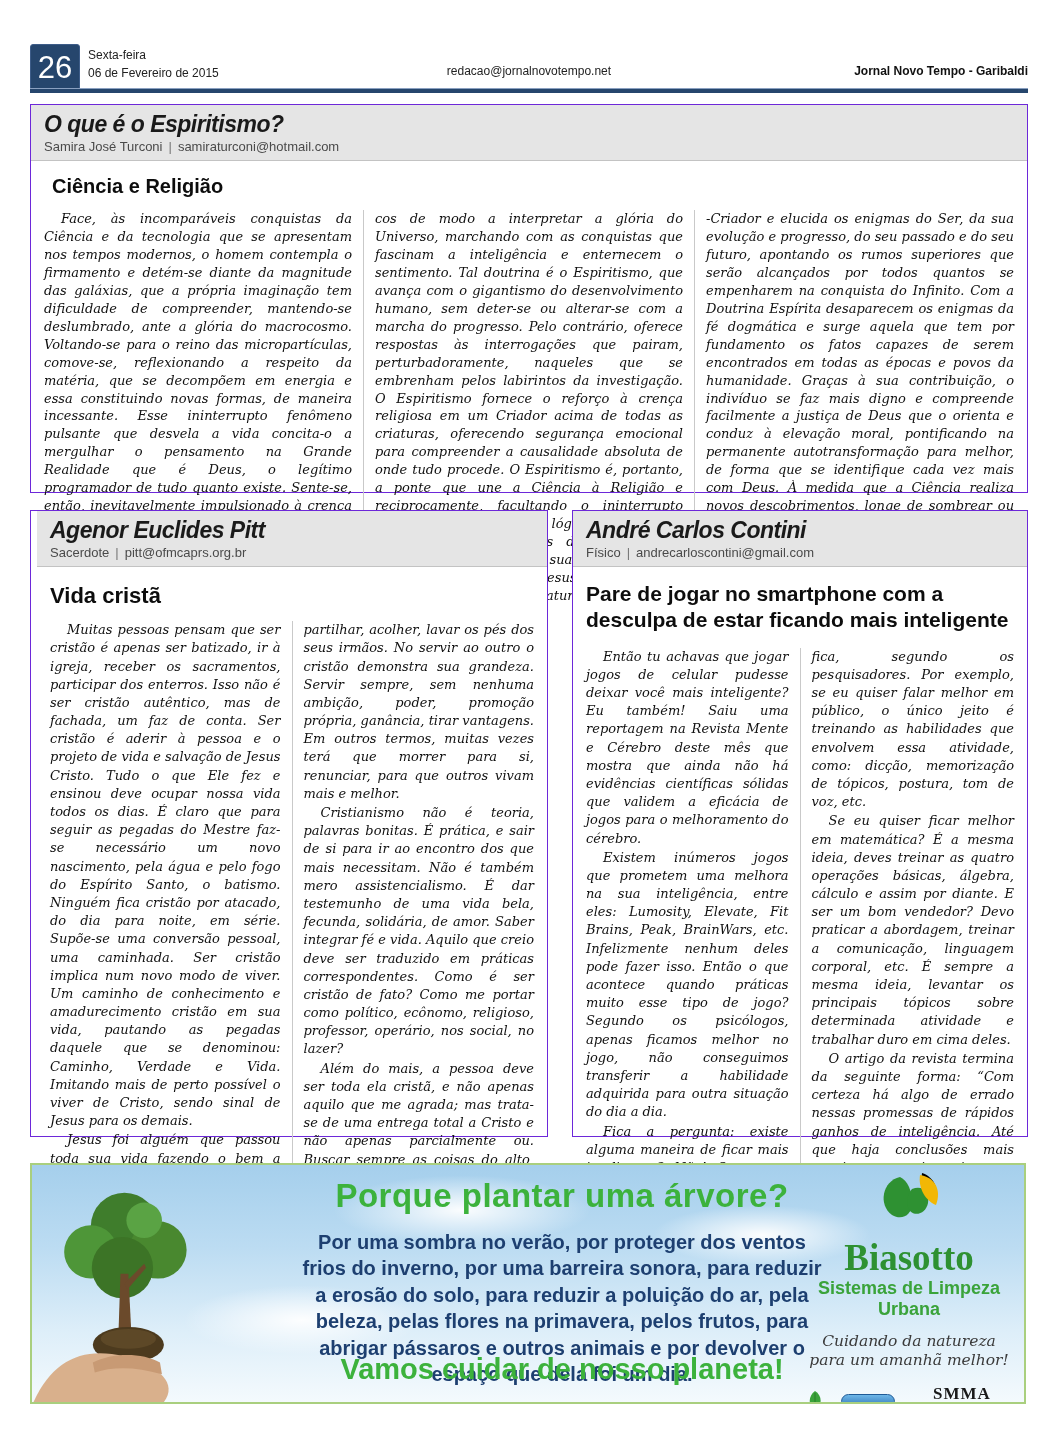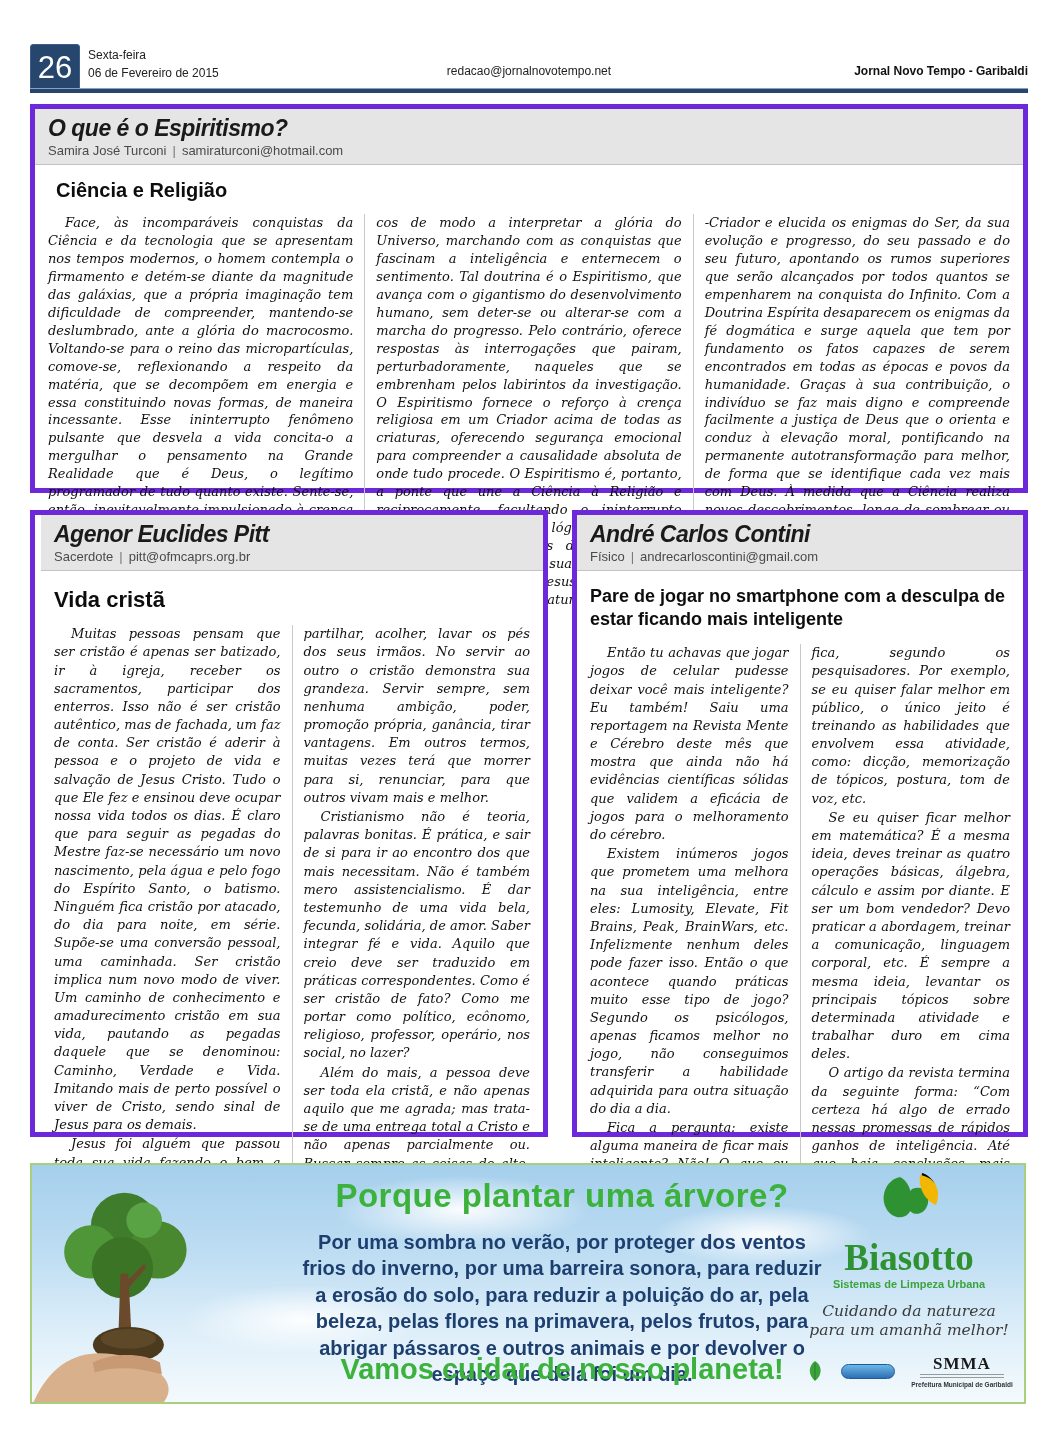--- a/index.html
+++ b/index.html
@@ -14,30 +14,30 @@
     color:#fff;font-weight:normal;font-size:31px;
     display:flex;align-items:center;justify-content:center;
   }
   .hdr-weekday{position:absolute;left:88px;top:48px;font-size:12px;color:#222;}
   .hdr-date{position:absolute;left:88px;top:66px;font-size:12px;color:#222;}
   .hdr-email{position:absolute;left:0;top:64px;width:100%;text-align:center;font-size:12px;color:#222;}
   .hdr-masthead{position:absolute;right:30px;top:64px;font-size:12px;color:#111;font-weight:600;}
   .hdr-rule{position:absolute;left:30px;top:88px;width:998px;height:4px;background:#26466d;border-top:1px solid #8aa0c0;}
 
   
-  .section{position:absolute;background:#fff;border:5px solid #6d28d9;box-sizing:border-box;}
+  .section{position:absolute;background:#fff;border:1px solid #6d28d9;box-sizing:border-box;}
   .sec-header{background:#e5e5e5;border-bottom:1px solid #c3c3c3;padding:7px 13px 6px;}
   .sec-title{font-style:italic;font-weight:bold;font-size:23px;letter-spacing:-0.5px;color:#1a1a1a;line-height:1.05;}
   .byline{font-size:13px;color:#4a4a4a;margin-top:3px;}
   .byline .sep{margin:0 6px;color:#777;}
   .sec-body{padding:10px 13px 12px;}
   .headline{font-weight:bold;color:#0d0d0d;}
   .headline.h1{font-size:20px;margin:4px 8px 12px;}
   .headline.h2{font-size:22px;margin:6px 0 12px;}
-  .headline.h3{font-size:18px;line-height:1.25;margin:4px 0 14px;}
+  .headline.h3{font-size:21px;line-height:1.25;margin:4px 0 14px;}
   .cols{display:flex;align-items:stretch;}
   .col{
     flex:1;text-align:justify;
     font-family:"DejaVu Serif", serif;font-style:italic;
     font-size:13px;line-height:1.38;color:#101010;
     padding:0 11px;
   }
   .col:first-child{padding-left:0;}
   .col:last-child{padding-right:0;}
   .col + .col{border-left:1px solid #c9c9c9;}
@@ -62,21 +62,21 @@
   .ad-body{
     margin:14px auto 0;width:520px;
     font-size:20px;font-weight:bold;line-height:1.32;color:#1d3f70;
   }
   .ad-tagline{
     position:absolute;left:252px;bottom:16px;width:556px;text-align:center;
     font-size:29px;font-weight:bold;color:#3cb23c;
   }
   .ad-right{position:absolute;right:6px;top:6px;width:218px;text-align:center;}
   .brand-name{font-family:"Liberation Serif", serif;font-weight:bold;font-size:37px;color:#2e9132;line-height:1;margin-top:2px;}
-  .brand-sub{font-size:11px;font-weight:bold;color:#3aa33a;margin-top:2px;}
+  .brand-sub{font-size:18px;font-weight:bold;color:#3aa33a;margin-top:2px;}
   .brand-slogan{
     margin-top:12px;font-family:"DejaVu Serif", serif;font-style:italic;
     font-size:15.5px;color:#3a3a3a;line-height:1.25;
   }
   .partner-row{margin-top:14px;display:flex;align-items:center;justify-content:center;gap:16px;}
   .partner-badge{width:52px;height:13px;border-radius:8px;background:linear-gradient(180deg,#6db7e8,#2d6fb3);border:1px solid #1f5a96;}
   .partner-stack{display:flex;flex-direction:column;align-items:center;}
   .partner-name{font-family:"Liberation Serif", serif;font-weight:bold;font-size:17px;color:#1a1a1a;letter-spacing:1px;line-height:1;}
   .partner-lines{width:84px;height:5px;margin-top:2px;
     background:repeating-linear-gradient(180deg,#9a9a9a 0 1px,transparent 1px 3px);}

